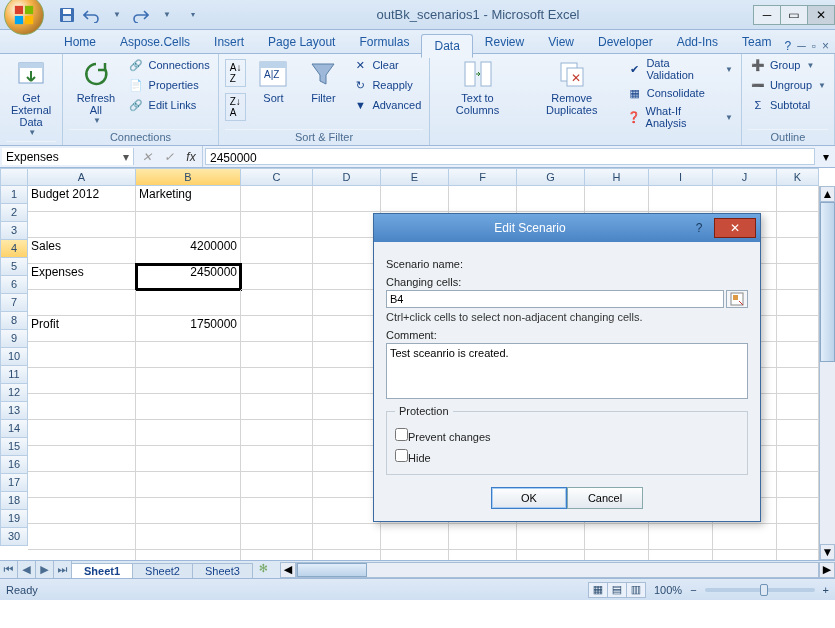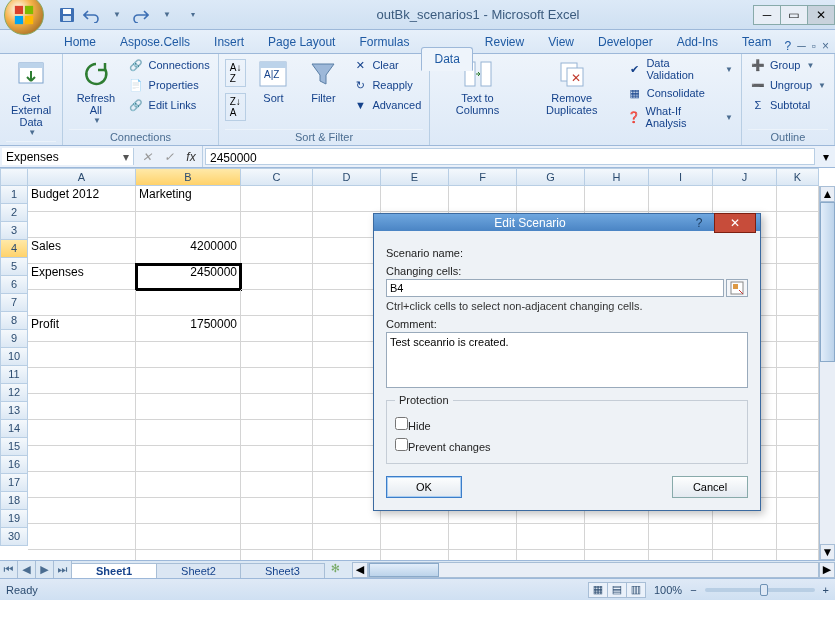--- a/index.html
+++ b/index.html
@@ -12,21 +12,21 @@
 .qat { display: flex; gap: 6px; margin-left: 10px; align-items:center;}
 .qat span { width: 18px; height: 18px; display:flex;align-items:center;justify-content:center;}
 .title-text { flex: 1; text-align: center; color: #3b5b7e; font-size: 13px; }
 .win-controls { display: flex; }
 .win-controls div { width: 28px; height: 20px; border: 1px solid #8aa; margin-left: -1px; display:flex;align-items:center;justify-content:center; background:#e8eef6;}
 .win-controls .close { background:#c8d2dc;}
 
 
 .tabs { height: 24px; background: linear-gradient(#e7f0fa,#dbe8f6); display: flex; align-items: flex-end; padding-left: 52px; border-bottom:1px solid #9db8d9;}
 .tab { padding: 4px 12px; color: #1f5aa3; font-size: 12px; cursor:pointer;}
-.tab.active { background: #eef4fb; border: 1px solid #9db8d9; border-bottom: 1px solid #eef4fb; border-radius: 3px 3px 0 0; position: relative; top: 18px;}
+.tab.active { background: #eef4fb; border: 1px solid #9db8d9; border-bottom: 1px solid #eef4fb; border-radius: 3px 3px 0 0; position: relative; top: 5px;}
 .tabs .help{margin-left:auto;display:flex;gap:6px;padding-right:6px;align-items:center;}
 
 
 .ribbon { height: 92px; background: linear-gradient(#eef4fb,#dde9f7); display: flex; border-bottom: 1px solid #9db8d9; }
 .group { border-right: 1px solid #b8cee4; display: flex; flex-direction: column; padding: 2px 6px 0 6px;}
 .group-body { flex: 1; display: flex; align-items: flex-start; gap: 4px;}
 .group-label { text-align: center; color: #4b6d91; font-size: 11px; padding: 1px 0 2px 0; border-top:1px solid rgba(255,255,255,0.4);}
 .big-btn { display:flex; flex-direction:column; align-items:center; justify-content:center; padding:2px 4px; color:#15428b; cursor:pointer; min-width:46px;}
 .big-btn .ic{width:32px;height:32px;display:flex;align-items:center;justify-content:center;}
 .big-btn .lbl{font-size:11px;text-align:center;line-height:1.1;margin-top:2px;}
@@ -57,59 +57,59 @@
 .crow{display:flex;height:26px;}
 .cell{border-right:1px solid #d4d4d4;border-bottom:1px solid #d4d4d4;padding:0 3px;font-size:12px;line-height:17px;white-space:nowrap;overflow:hidden;}
 .cell.r{text-align:right;}
 .cell.sel{outline:3px solid #000;outline-offset:-2px;}
 
 
 .sheet-bottom{height:18px;display:flex;border-top:1px solid #9db8d9;background:#dce8f4;font-size:11px;align-items:stretch;}
 .stab-nav{display:flex;}
 .stab-nav div{width:18px;border-right:1px solid #a8bed6;display:flex;align-items:center;justify-content:center;color:#4b6d91;}
 .stabs{display:flex;align-items:flex-end;}
-.stab{padding:1px 24px;border:1px solid #a8bed6;background:#dbe6f3;color:#15428b;border-bottom:none;margin-left:-1px;cursor:pointer;}
+.stab{padding:1px 12px;border:1px solid #a8bed6;background:#dbe6f3;color:#15428b;border-bottom:none;margin-left:-1px;cursor:pointer;}
 .stab.active{background:#fff;font-weight:bold;}
 .hscroll{flex:1;display:flex;align-items:center;margin-left:6px;}
 .hscroll .track{flex:1;height:16px;background:#e9eef6;border:1px solid #a8bed6;position:relative;}
 .hscroll .thumb{position:absolute;left:0;top:0;bottom:0;width:70px;background:linear-gradient(#e2edfa,#bcd3ea);border:1px solid #8aa9c9;}
 .hscroll .arr{width:16px;height:16px;border:1px solid #a8bed6;background:#e9eef6;display:flex;align-items:center;justify-content:center;}
 .vscroll{position:absolute;right:0;top:18px;bottom:0;width:16px;background:#e9eef6;border-left:1px solid #a8bed6;}
 .vscroll .arr{height:16px;border:1px solid #a8bed6;display:flex;align-items:center;justify-content:center;background:#e9eef6;}
 .vscroll .track{position:absolute;top:16px;bottom:16px;left:0;right:0;}
 .vscroll .thumb{position:absolute;top:0;left:0;right:0;height:160px;background:linear-gradient(90deg,#e2edfa,#bcd3ea);border:1px solid #8aa9c9;}
 
 
 .status{height:22px;background:linear-gradient(#dfe9f6,#cfe0f2);border-top:1px solid #9db8d9;display:flex;align-items:center;font-size:11px;color:#2c4c70;padding:0 6px;}
 .status .right{margin-left:auto;display:flex;align-items:center;gap:8px;}
 .zoom-slider{width:110px;height:4px;background:#b8cee4;position:relative;border-radius:2px;}
 .zoom-slider .knob{position:absolute;left:50%;top:-4px;width:8px;height:12px;background:#dfe9f6;border:1px solid #6f92b5;border-radius:2px;}
 .view-btns{display:flex;}
 .view-btns div{width:20px;height:16px;border:1px solid #a8bed6;margin-left:-1px;display:flex;align-items:center;justify-content:center;background:#eaf1fa;}
 
 
 .dialog{position:absolute;left:373px;top:213px;width:388px;background:#eef2f6;border:1px solid #3b6aa0;box-shadow:3px 3px 8px rgba(0,0,0,0.25);}
-.dlg-title{height:17px;background:linear-gradient(#6fa7df,#4a84c4);display:flex;align-items:center;color:#fff;font-size:12px;}
+.dlg-title{height:28px;background:linear-gradient(#6fa7df,#4a84c4);display:flex;align-items:center;color:#fff;font-size:12px;}
 .dlg-title .t{flex:1;text-align:center;}
 .dlg-title .q{width:26px;text-align:center;color:#1c3c60;cursor:pointer;}
 .dlg-title .x{width:42px;height:20px;margin:0 4px 0 2px;background:#c74c3a;color:#fff;display:flex;align-items:center;justify-content:center;border:1px solid #7d1f11;cursor:pointer;}
 .dlg-body{padding:10px 12px 12px 12px;font-size:11px;color:#222;}
 .dlg-body label{display:block;margin:6px 0 2px 0;}
 .dlg-body input[type=text]{width:100%;border:1px solid #9ab;padding:2px 3px;font-size:11px;background:#fff;}
 .cc-row{display:flex;gap:2px;}
 .cc-row input{flex:1;}
 .refbtn{width:22px;border:1px solid #9ab;background:#f4f6f9;display:flex;align-items:center;justify-content:center;cursor:pointer;}
 .hint{margin:3px 0 6px 0;color:#333;}
 .comment-box{width:100%;height:56px;border:1px solid #9ab;background:#fff;padding:3px;font-size:11px;resize:none;overflow-y:scroll;}
 .fieldset{border:1px solid #c5cdd6;padding:6px 8px 8px 8px;margin-top:10px;}
 .fieldset .legend{position:relative;top:-13px;background:#eef2f6;padding:0 4px;display:inline-block;}
 .fieldset .opts{margin-top:-8px;}
 .chk{display:flex;align-items:center;gap:6px;margin:2px 0;}
 .chk input{width:13px;height:13px;}
-.dlg-btns{display:flex;justify-content:space-between;gap:0;margin-top:12px;}
+.dlg-btns{display:flex;justify-content:center;gap:0;margin-top:12px;}
 .dlg-btns button{width:76px;height:22px;border:1px solid #8aa;background:linear-gradient(#fdfefe,#e3e9f0);font-size:11px;cursor:pointer;}
 .dlg-btns button.primary{border:1px solid #3b7dc9;box-shadow:0 0 0 1px #a8cdf2 inset;}
 
 svg{display:block;}
 </style>
 </head>
 <body>
 
 <div class="titlebar">
   <div class="office-btn">
@@ -708,22 +708,22 @@
             <path d="M9 9l4 4" stroke="#c33"></path>
           </svg>
         </div>
     </div>
     <div class="hint">Ctrl+click cells to select non-adjacent changing cells.</div>
     <label>Comment:</label>
     <textarea class="comment-box" style="">Test sceanrio is created.</textarea>
     <div class="fieldset">
       <span class="legend">Protection</span>
       <div class="opts">
+        <label class="chk"><input type="checkbox" style=""><span>Prevent changes</span></label>
         <label class="chk"><input type="checkbox" style=""><span>Hide</span></label>
-        <label class="chk"><input type="checkbox" style=""><span>Prevent changes</span></label>
       </div>
     </div>
     <div class="dlg-btns">
       <button class="primary">OK</button>
       <button>Cancel</button>
     </div>
   </div>
 </div>
 
 </body></html>

